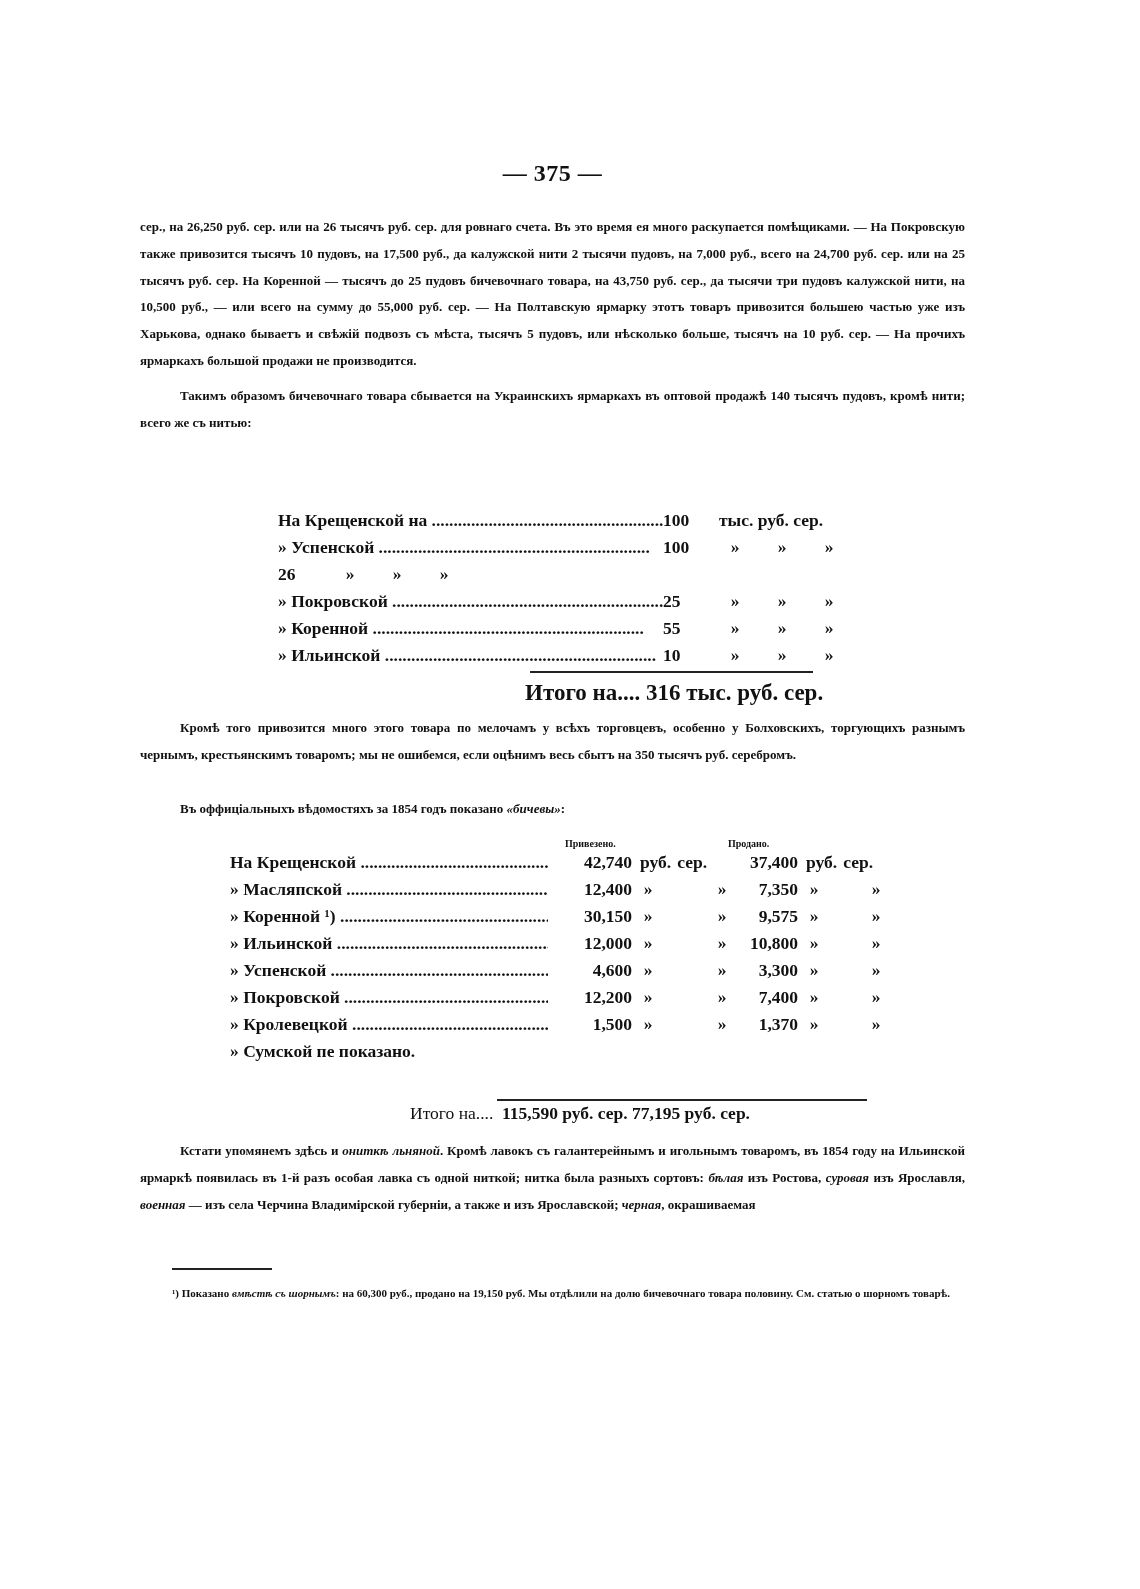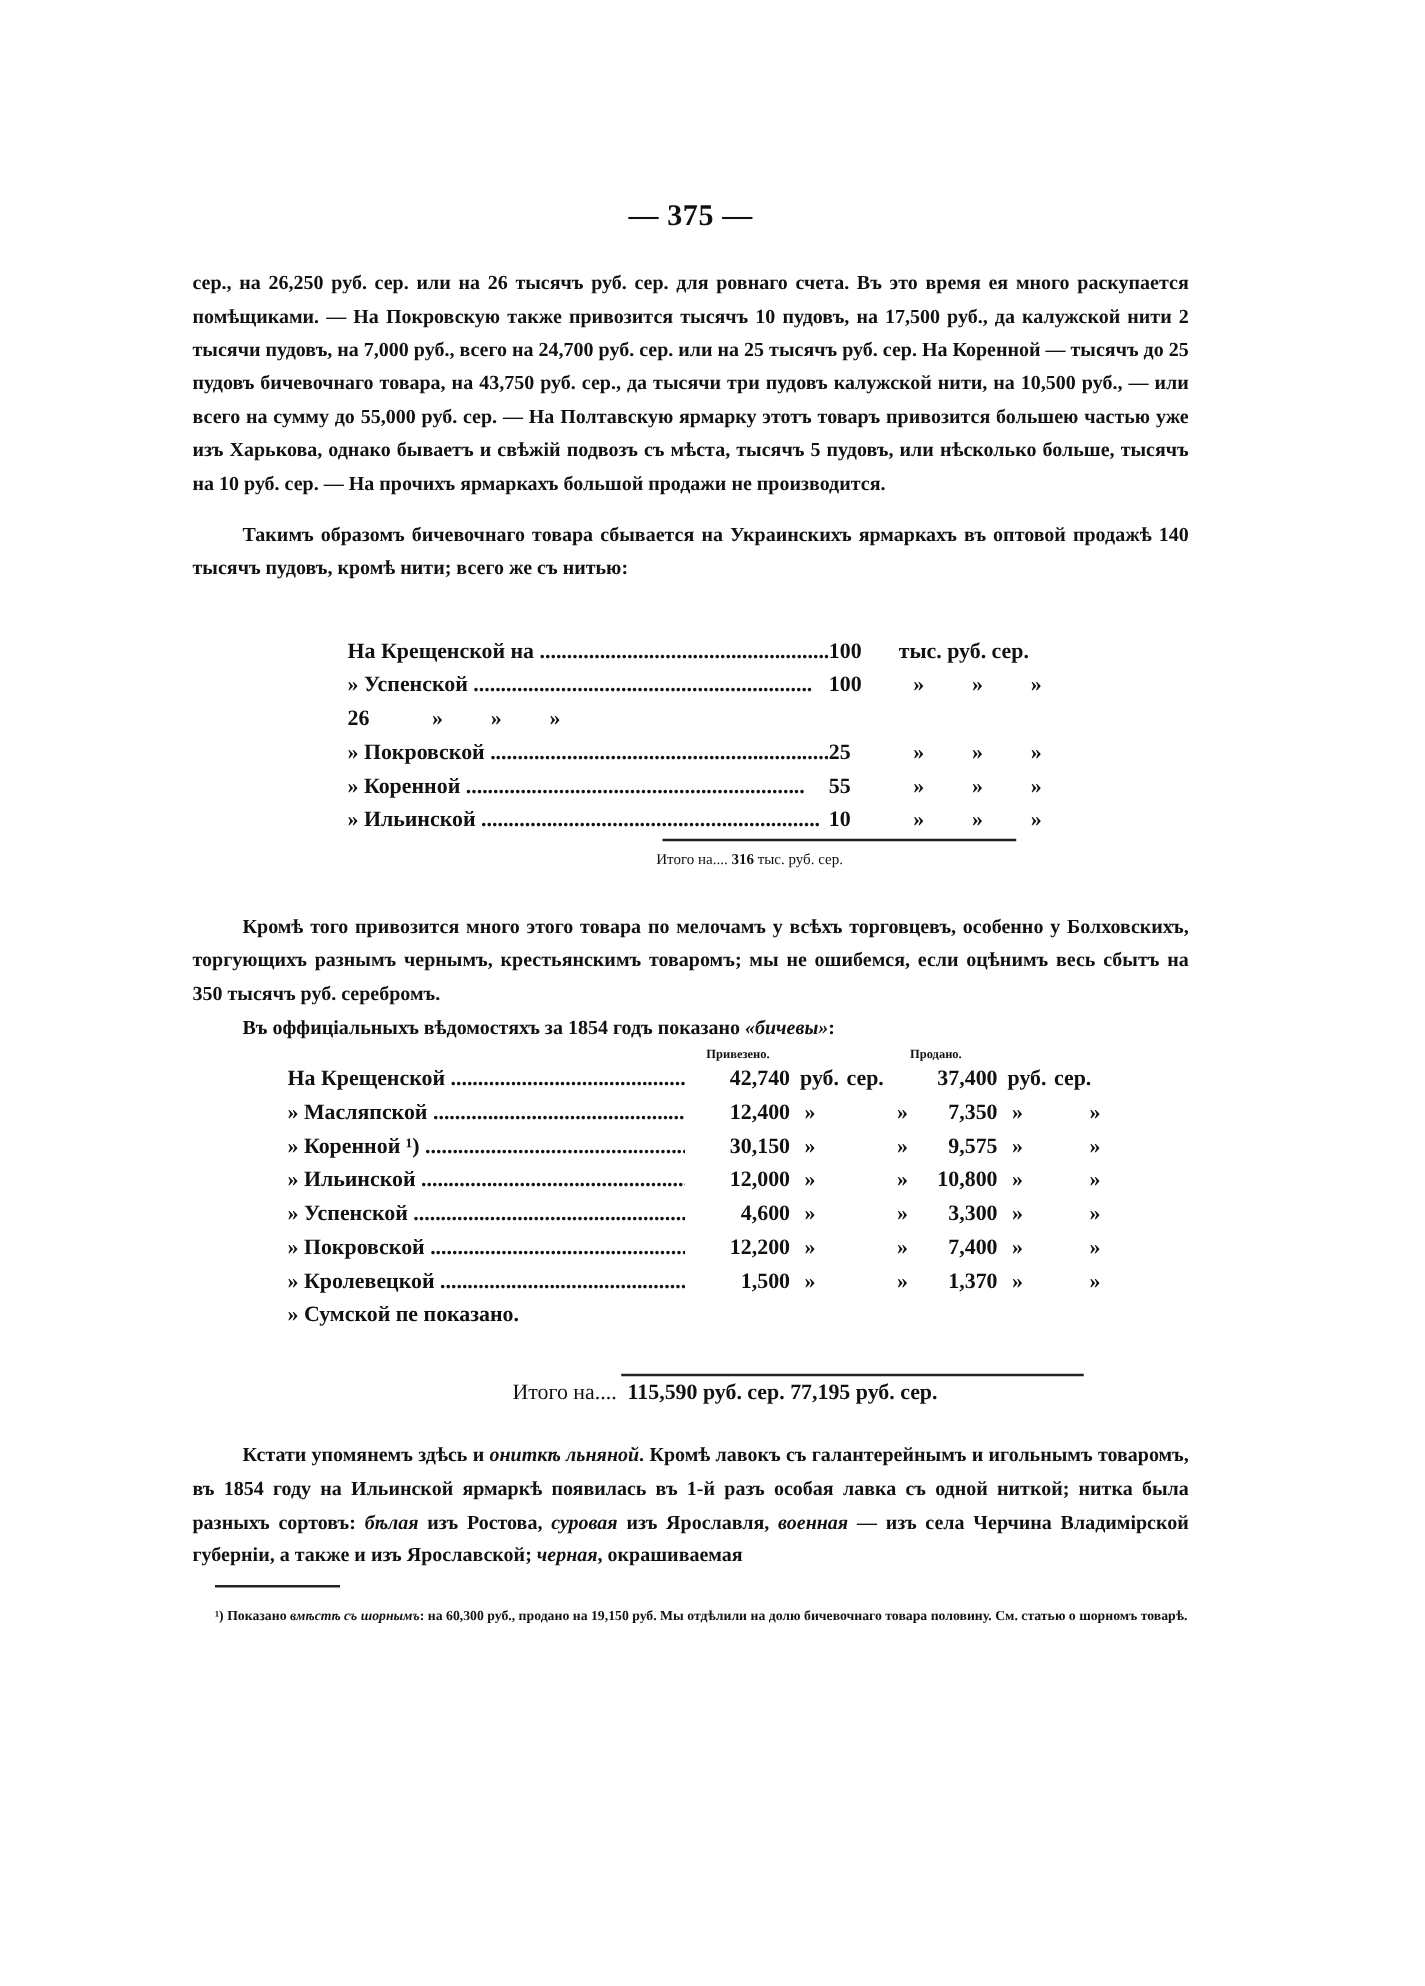--- a/index.html
+++ b/index.html
@@ -1,30 +1,30 @@
 <!DOCTYPE html>
 <html><head>
 <meta charset="utf-8">
 <style>
   html, body { margin: 0; padding: 0; background: #ffffff; }
   body { width: 1140px; height: 1589px; position: relative; overflow: hidden;
          font-family: "Liberation Serif", "DejaVu Serif", serif; color: #111; }
   .page { position: absolute; left: 140px; top: 160px; width: 825px; }
   .pagenum { text-align: center; font-size: 24px; font-weight: bold; margin-bottom: 27px; letter-spacing: 0.5px; }
-  .para { font-size: 16px; font-weight: bold; line-height: 26.8px; text-align: justify; text-align-last: left; margin: 14px; }
+  .para { font-size: 13px; font-weight: bold; line-height: 26.8px; text-align: justify; text-align-last: left; margin: 0; }
   .indent { text-indent: 40px; }
   .mt8 { margin-top: 8px; }
   .tbl1 { position: absolute; left: 278px; top: 510px; font-size: 17.5px; font-weight: bold; }
   .tbl1 .row { height: 27px; display: flex; align-items: baseline; }
   .tbl1 .lab { width: 385px; white-space: nowrap; overflow: hidden; }
   .tbl1 .val { width: 48px; }
   .tbl1 .unit { width: 110px; display: flex; justify-content: space-between; padding-left: 16px; }
   .ditto { display:inline-block; width: 16px; text-align: center; }
   .rule1 { position: absolute; left: 530px; top: 671px; width: 283px; border-top: 2px solid #222; }
-  .total1 { position: absolute; left: 525px; top: 680px; font-size: 12px; font-weight: normal; }
+  .total1 { position: absolute; left: 525px; top: 680px; font-size: 23px; font-weight: bold; }
   .p2 { position: absolute; left: 140px; top: 715px; width: 825px; }
   .p3 { position: absolute; left: 140px; top: 796px; width: 825px; }
   .tbl2 { position: absolute; left: 230px; top: 838px; font-size: 17.5px; font-weight: bold; }
   .hdr { position: absolute; font-size: 10px; font-weight: bold; text-align: right; }
   .tbl2 .row { height: 27px; display: flex; align-items: baseline; }
   .tbl2 .lab { width: 318px; white-space: nowrap; overflow: hidden; }
   .tbl2 .v1 { width: 84px; text-align: right; }
   .tbl2 .u1 { width: 90px; display:flex; justify-content: space-between; padding-left: 8px; }
   .tbl2 .v2 { width: 68px; text-align: right; }
   .tbl2 .u2 { width: 78px; display:flex; justify-content: space-between; padding-left: 8px; }

